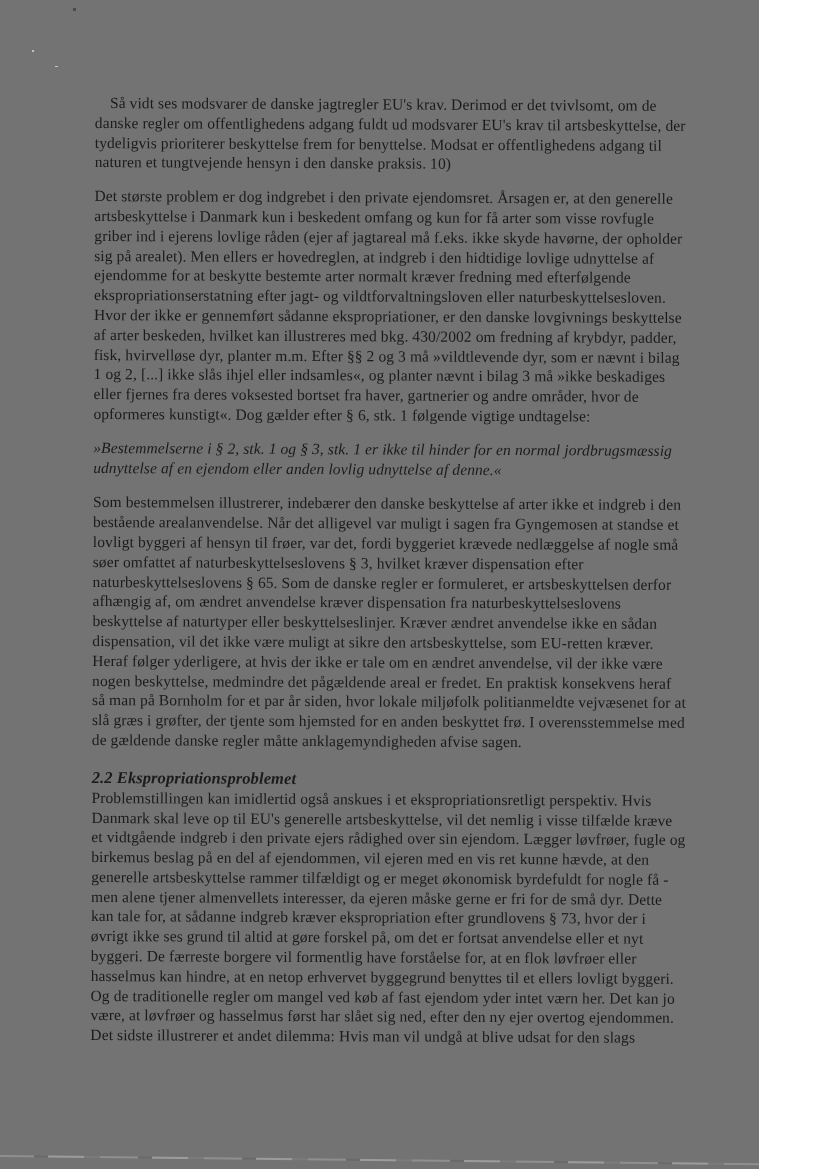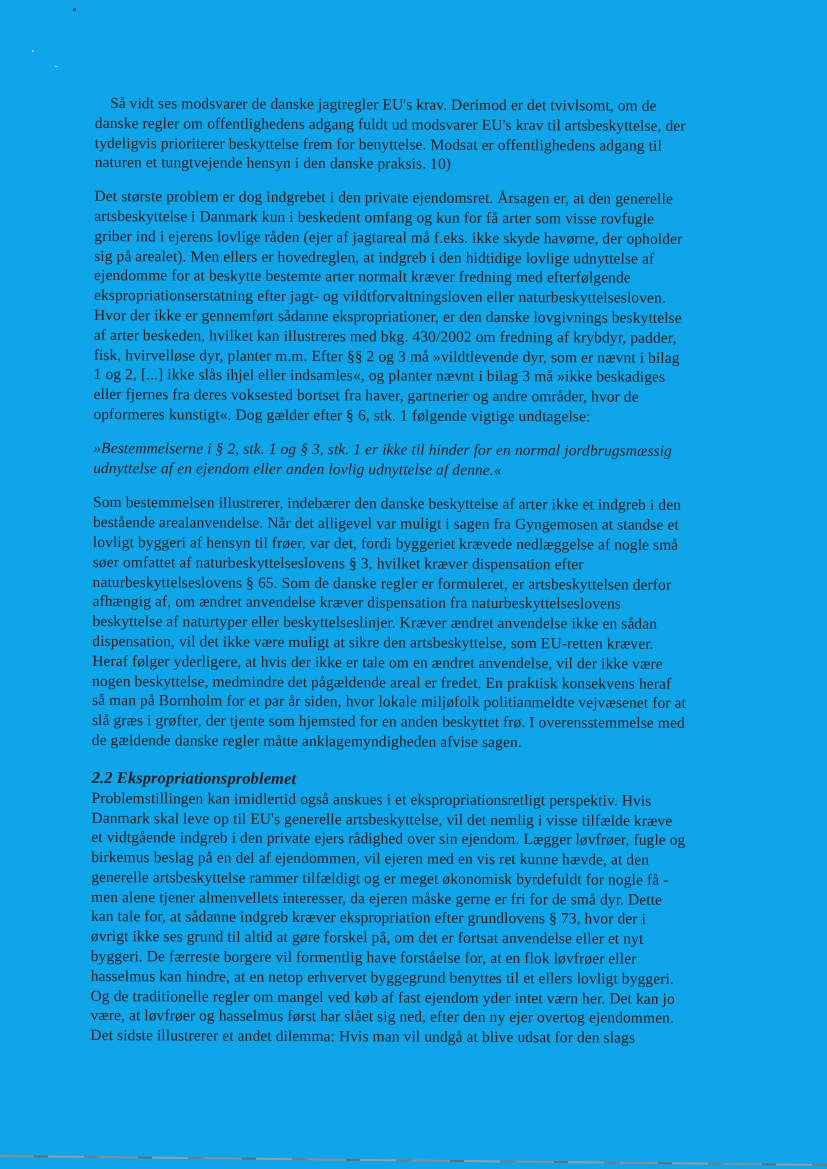--- a/index.html
+++ b/index.html
@@ -2,23 +2,23 @@
 <html><head>
 <meta charset="utf-8">
 <style>
   html, body {
     margin: 0;
     padding: 0;
     background: #ffffff;
   }
   .page {
     position: relative;
-    width: 827px;
+    width: 759px;
     height: 1169px;
-    background: #0ea5e9;
+    background: #737373;
     overflow: hidden;
     font-family: "Liberation Serif", "DejaVu Serif", serif;
     color: #1b1b1b;
   }
   .text-block {
     position: absolute;
     left: 95px;
     top: 93px;
     width: 660px;
     transform: rotate(0.28deg);

